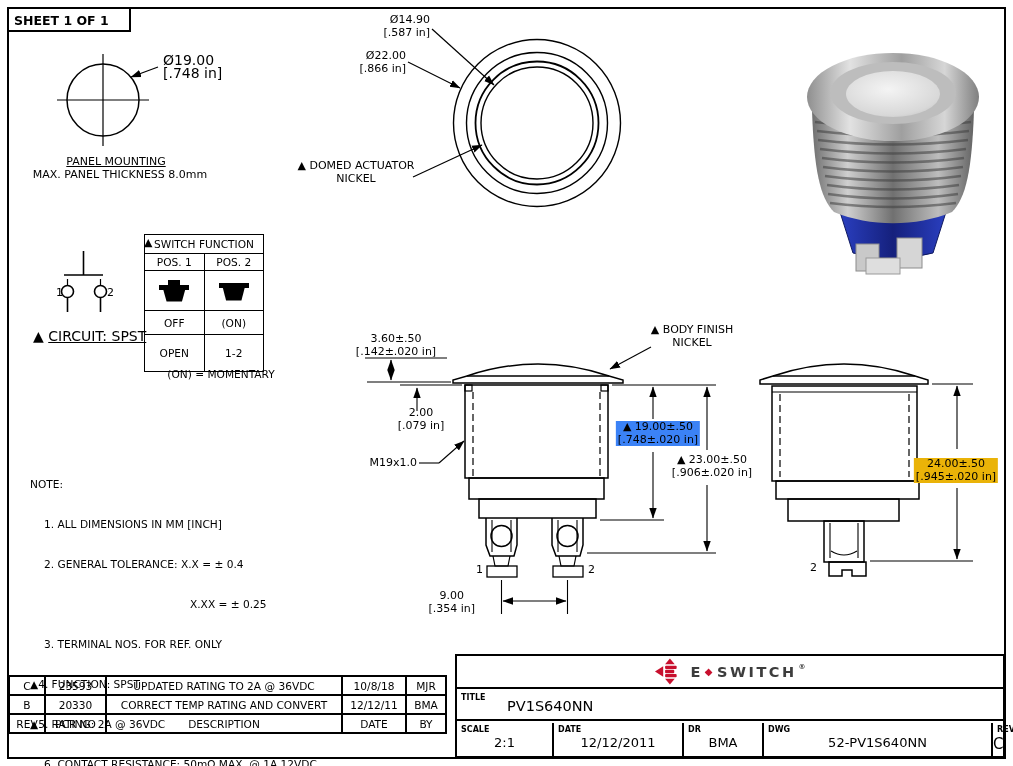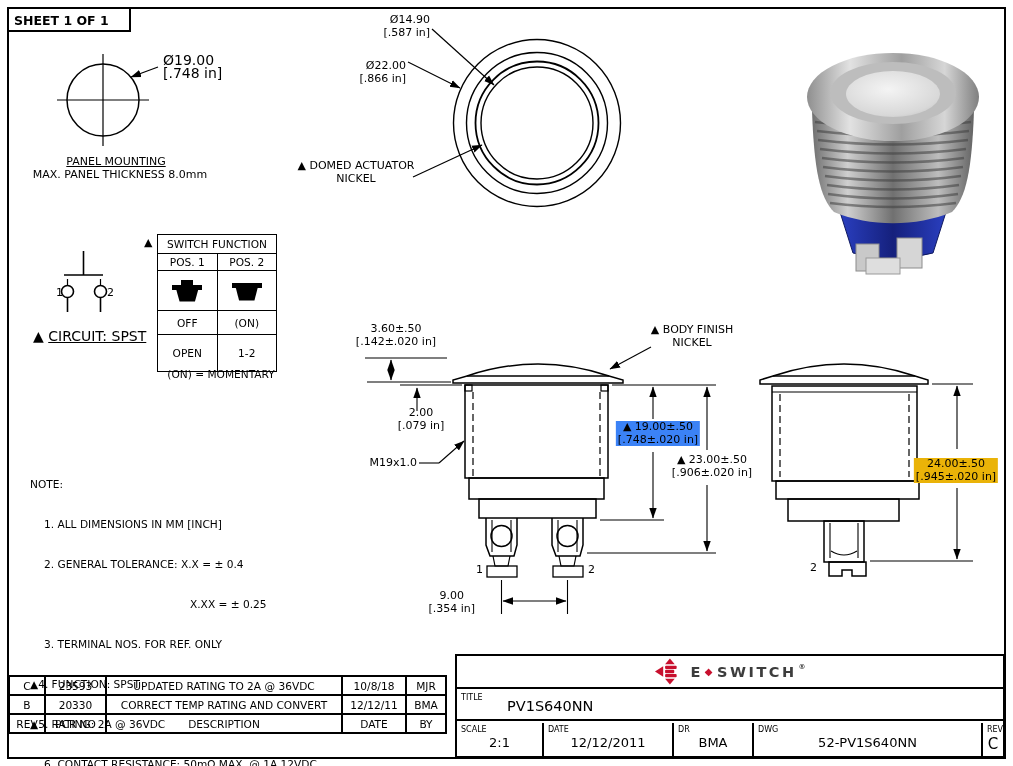--- a/index.html
+++ b/index.html
@@ -14,21 +14,21 @@
   .dim { position:absolute; font-size:11px; line-height:12.5px; text-align:center; white-space:nowrap; transform:translateX(-50%); }
   .dim-l { position:absolute; font-size:14px; line-height:12.5px; white-space:nowrap; }
   .dim-r { position:absolute; font-size:11px; line-height:12.5px; white-space:nowrap; transform:translateX(-100%); text-align:right; }
   .underline { text-decoration:underline;text-align:right; }
   
   #notes { position:absolute; left:30px; top:451px; font-size:10.6px; line-height:13.35px; white-space:pre; }
   #notes .n { padding-left:14px; }
   #notes .out { padding-left:0; }
   #notes .tol2 { padding-left:160px; }
   
-  #swt { position:absolute; left:157px; top:234px; width:120px; border:1.6px solid #000; border-collapse:collapse; table-layout:fixed;padding-left:36px; }
+  #swt { position:absolute; left:144px; top:234px; width:120px; border:1.6px solid #000; border-collapse:collapse; table-layout:fixed;padding-left:36px; }
   #swt td, #swt th { border:1.6px solid #000; font-size:10.6px; font-weight:normal; text-align:center; padding:0; }
   #swt .hdr { height:19px; }
   #swt .pos { height:17px; }
   #swt .ico { height:40px; }
   #swt .st  { height:24px; }
   #swt .cn  { height:37px; }
   .btnicon { position:relative; width:32px; height:22px; margin:0 auto; }
   .btnicon .cap    { position:absolute; left:10px; top:0;  width:12px; height:5px; background:#000; }
   .btnicon .flange { position:absolute; left:1px;  top:5px; width:30px; height:5px; background:#000; }
   .btnicon .body   { position:absolute; left:4px;  top:10px; width:24px; height:12px; background:#000;
@@ -40,21 +40,21 @@
   #rev td { border:2px solid #000; font-size:10.6px; text-align:center; height:19px; padding:0; }
   #rev .prop { font-size:7.8px; font-style:italic; line-height:9.5px; height:24px; }
   
   #tb { position:absolute; left:455px; top:654px; width:550px; height:104px; border:2px solid #000; }
   #tb .row1 { position:absolute; left:0; top:0; width:100%; height:33px; border-bottom:2px solid #000;
               display:flex; align-items:center; justify-content:center; gap:9px; }
   #tb .row2 { position:absolute; left:0; top:35px; width:100%; height:30px; border-bottom:2px solid #000; }
   #tb .row3 { position:absolute; left:0; top:67px; width:100%; bottom:0; display:flex; }
   #tb .cell { position:relative; border-right:2px solid #000; height:100%; }
   #tb .cell:last-child { border-right:none; }
-  .lbl { position:absolute; left:4px; top:2px; font-size:8px; }
+  .lbl { position:absolute; left:4px; top:2px; font-size:8px;font-weight:bold; }
   .val { position:absolute; left:0; right:0; top:12px; text-align:center; font-size:13px; }
   #tb .brandtext { font-size:14.5px; font-weight:bold; letter-spacing:2.5px; color:#3d3d3d; display:flex; align-items:center; }
   #tb .brandtext .dia { color:#c8102e; font-size:10px; margin:0 2px; }
   #tb .brandtext .reg { font-size:7px; vertical-align:top; margin-left:2px; transform:translateY(-5px); letter-spacing:0; }
   #titleval { position:absolute; left:50px; top:7px; font-size:14.5px; }
 </style>
 </head>
 <body>
 
 <div id="page">
@@ -232,21 +232,21 @@
     <div>Ø19.00</div>
     <div>[.748 in]</div>
   </div>
   <div class="dim underline" style="left:116px;top:156px">PANEL MOUNTING</div>
   <div class="dim" style="left:120px;top:169px">MAX. PANEL THICKNESS 8.0mm</div>
 
   <div class="dim-r" style="left:430px;top:14px">
     <div>Ø14.90</div>
     <div>[.587 in]</div>
   </div>
-  <div class="dim-r" style="left:406px;top:60px">
+  <div class="dim-r" style="left:406px;top:50px">
     <div>Ø22.00</div>
     <div>[.866 in]</div>
   </div>
   <div class="dim" style="left:356px;top:160px">
     <div>▲ DOMED ACTUATOR</div>
     <div>NICKEL</div>
   </div>
 
   <div class="dim-l" style="left:33px;top:330px">
     <span>▲</span>
@@ -283,21 +283,21 @@
       <td class="st">(ON)</td>
     </tr>
     <tr>
       <td class="cn">OPEN</td>
       <td class="cn">1-2</td>
     </tr>
   </tbody>
     </table>
   <div class="dim" style="left:221px;top:368px;font-size:10.6px">(ON) = MOMENTARY</div>
 
-  <div class="dim" style="left:396px;top:323px">
+  <div class="dim" style="left:396px;top:333px">
     <div>3.60±.50</div>
     <div>[.142±.020 in]</div>
   </div>
   <div class="dim" style="left:421px;top:407px">
     <div>2.00</div>
     <div>[.079 in]</div>
   </div>
   <div class="dim-r" style="left:417px;top:457px">M19x1.0</div>
   <div class="dim" style="left:658px;top:421px;background:#3b82f6;padding:0 2px">
     <div>▲ 19.00±.50</div>
@@ -388,21 +388,21 @@
         <span class="dia">◆</span>
         <span>SWITCH</span>
         <span class="reg">®</span>
       </div>
     </div>
     <div class="row2">
       <span class="lbl">TITLE</span>
       <span id="titleval">PV1S640NN</span>
     </div>
     <div class="row3">
-      <div class="cell" style="width:87px">
+      <div class="cell" style="width:97px">
         <span class="lbl">SCALE</span>
         <span class="val">2:1</span>
       </div>
       <div class="cell" style="width:130px">
         <span class="lbl">DATE</span>
         <span class="val">12/12/2011</span>
       </div>
       <div class="cell" style="width:80px">
         <span class="lbl">DR</span>
         <span class="val">BMA</span>

